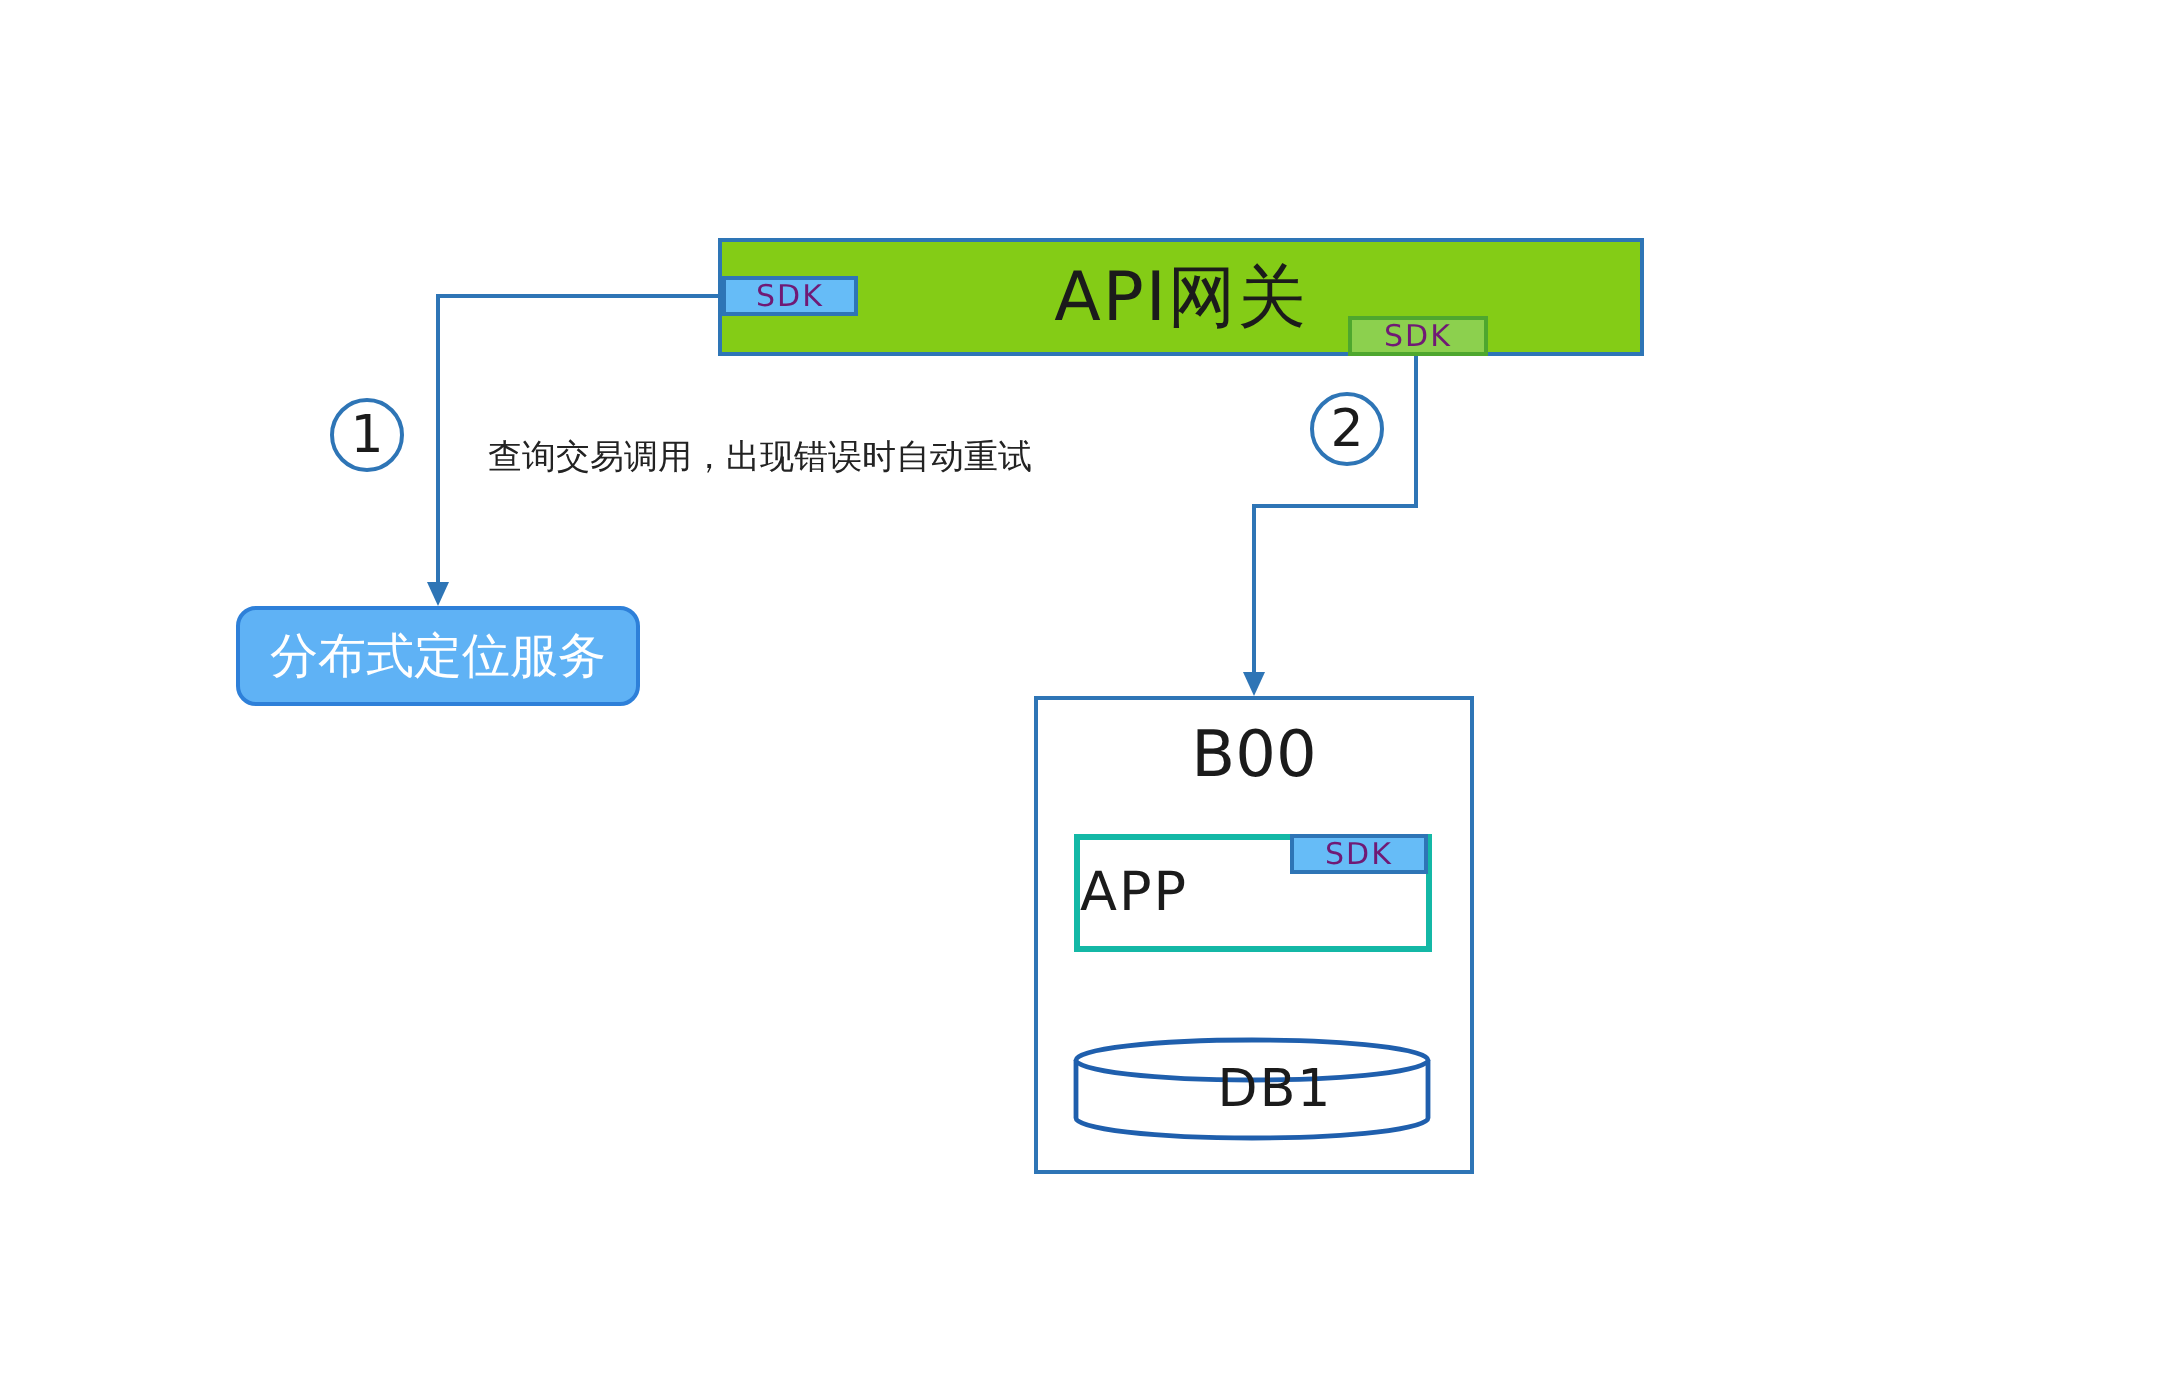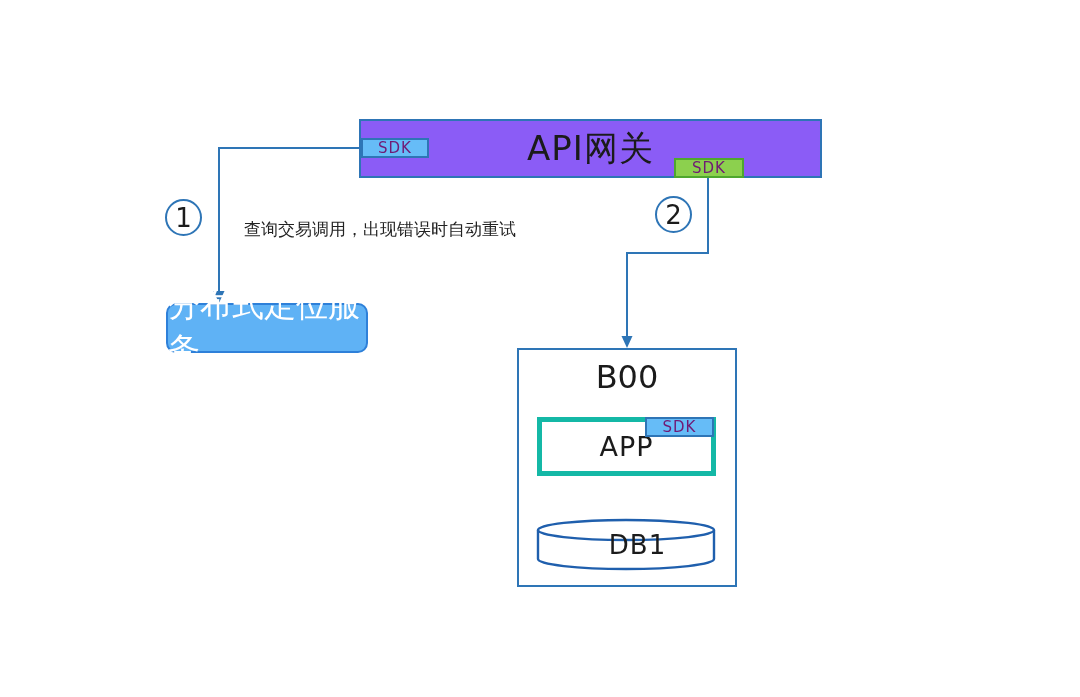--- a/index.html
+++ b/index.html
@@ -12,21 +12,21 @@
     overflow: hidden;
   }
   .abs { position: absolute; box-sizing: border-box; }
 
   
   #connectors { position: absolute; left: 0; top: 0; width: 1080px; height: 697px; }
 
   
   .gateway-box {
     left: 359px; top: 119px; width: 463px; height: 59px;
-    border: 2px solid #2E75B6; background: #8b5cf6;
+    border: 2px solid #2E75B6; background: #84cc16;
     display: flex; align-items: center; justify-content: center;
   }
   .gateway-title { font-size: 34px; color: #1b1b1b; letter-spacing: 1px; }
 
   
   .sdk-badge {
     display: flex; align-items: center; justify-content: center;
     color: #701a75; font-size: 15px; letter-spacing: 1px;
     z-index: 3;
   }
@@ -50,38 +50,38 @@
   .step-text { color: #232323; font-size: 17px; line-height: 24px; white-space: nowrap; }
   .step1-text { left: 244px; top: 217px; }
   .step2-text { left: 718px; top: 196px; }
   .step-text span { display: block; }
 
   
   .service-box {
     left: 118px; top: 303px; width: 202px; height: 50px;
     background: #5FB2F5; border: 2px solid #2E80D9; border-radius: 10px;
     display: flex; align-items: center; justify-content: center;
-    color: #ffffff; font-size: 32px; margin-left: 48px;
+    color: #ffffff; font-size: 24px;
   }
 
   
   .unit-box {
     left: 517px; top: 348px; width: 220px; height: 239px;
     border: 2px solid #2E75B6; background: #ffffff;
   }
   .unit-title {
     left: 517px; top: 358px; width: 220px; text-align: center;
     font-size: 32px; color: #1b1b1b;
   }
 
   
   .app-box {
     left: 537px; top: 417px; width: 179px; height: 59px;
-    border: 5px solid #14b8a6; background: #ffffff;
-    display: flex; align-items: center; justify-content: center;
+    border: 3px solid #14b8a6; background: #ffffff;
+    display: flex; align-items: center; justify-content: flex-start;
   }
   .app-label { font-size: 27px; color: #1b1b1b; letter-spacing: 1px; }
 
   
   .db-wrap { left: 535px; top: 516px; width: 182px; height: 56px; }
   .db-label {
     left: 537px; top: 530px; width: 178px; text-align: center;
     font-size: 26px; color: #1b1b1b; letter-spacing: 1px; padding-left: 23px;
   }
 </style>

